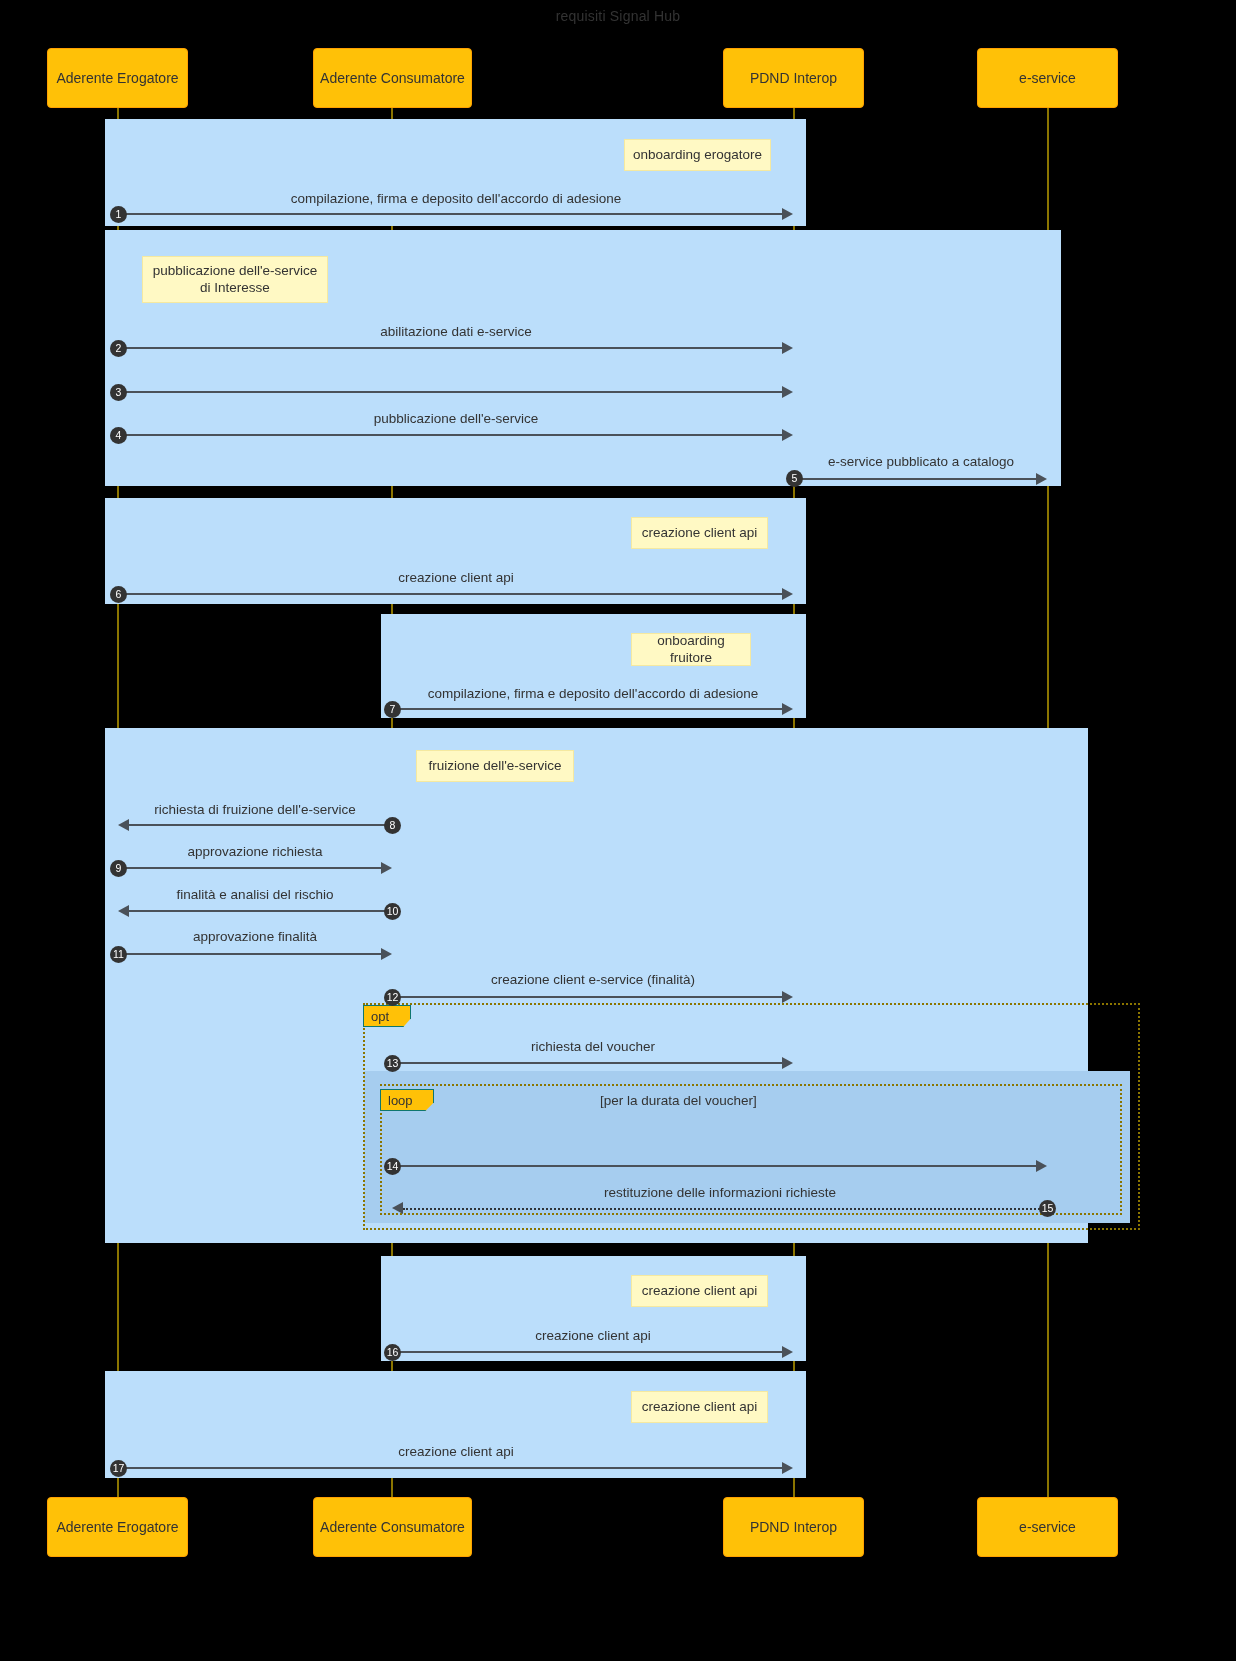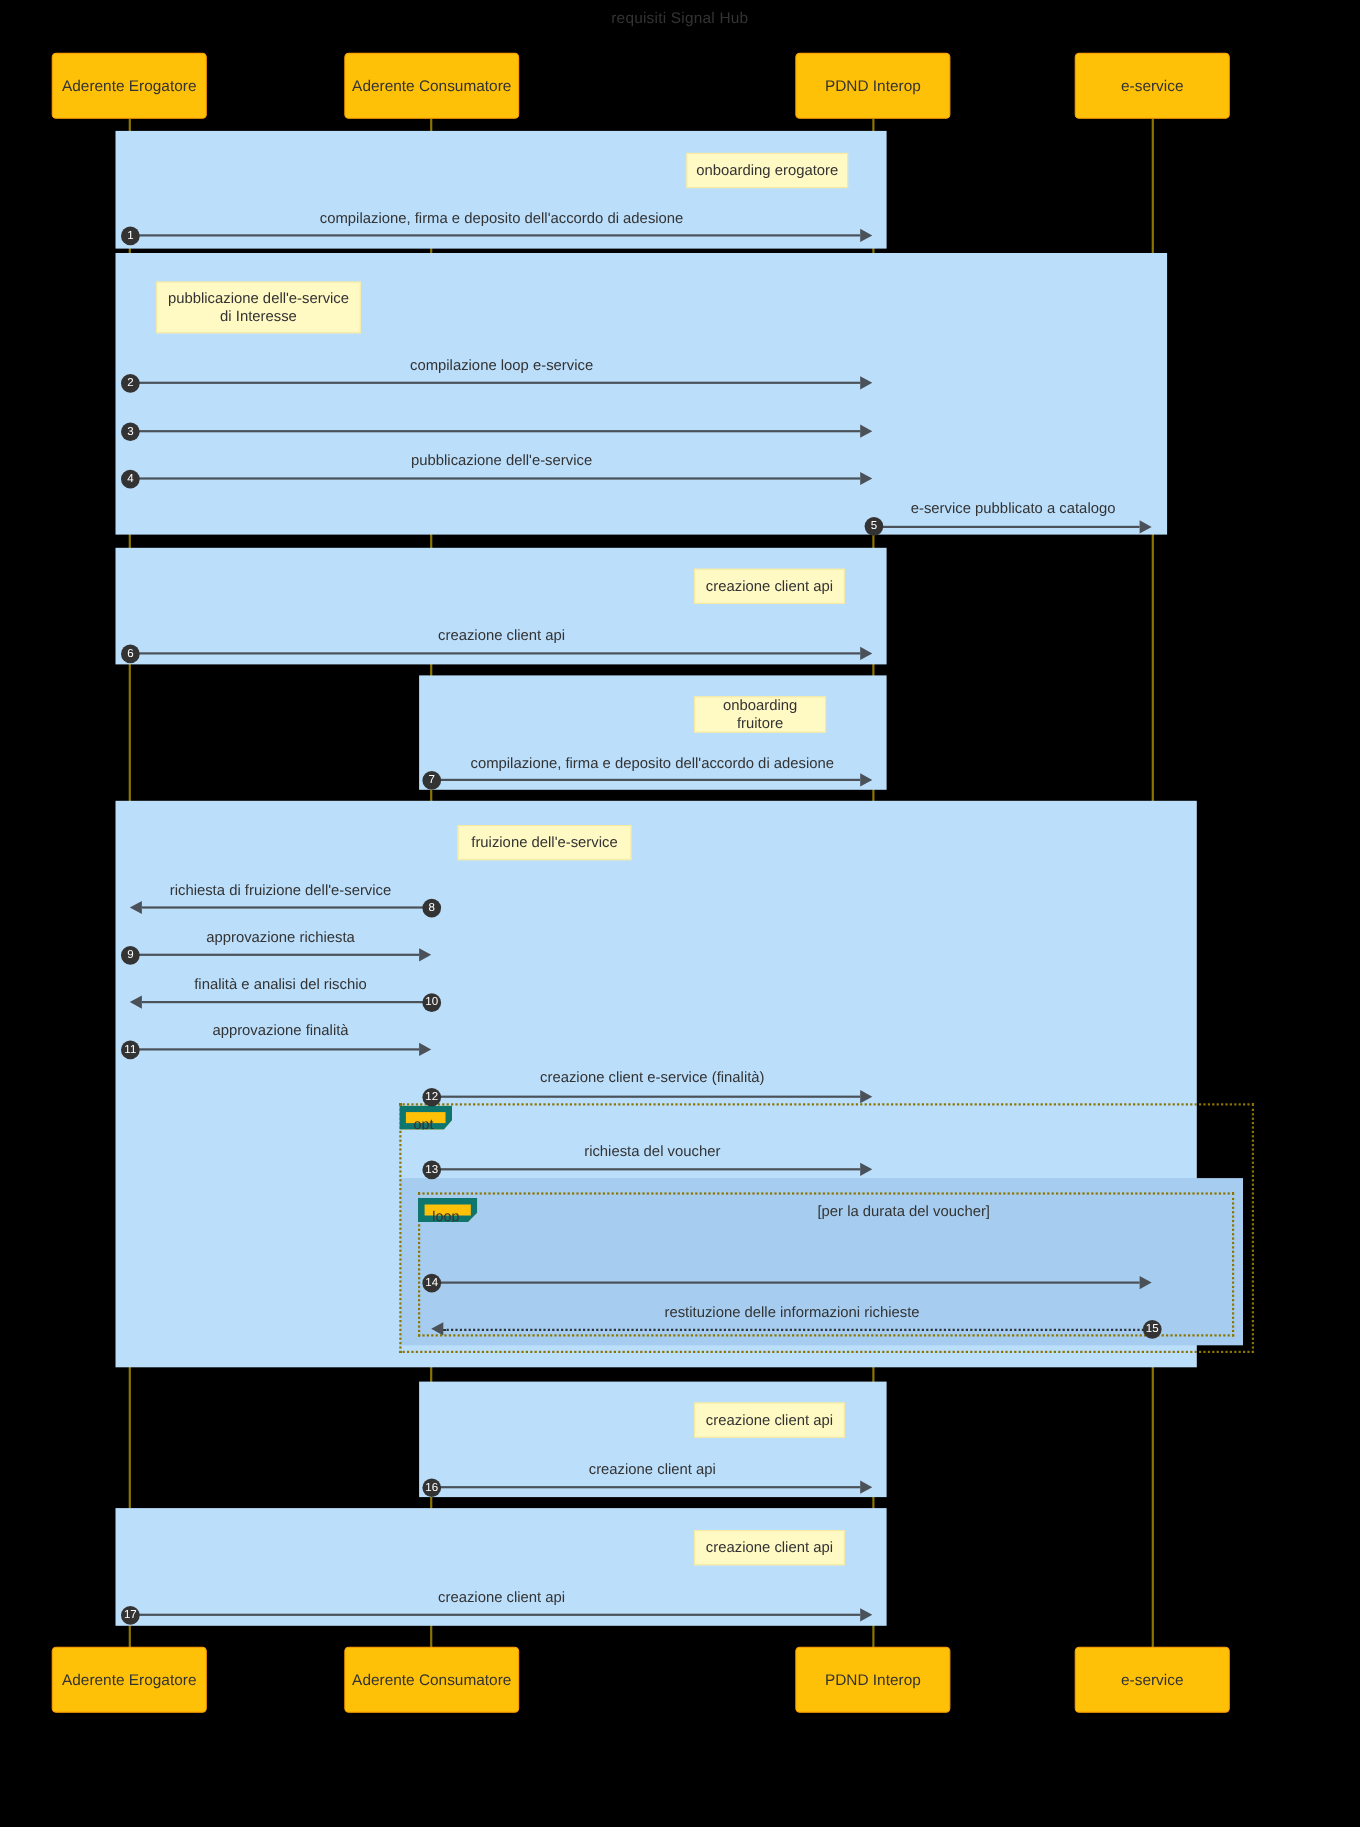--- a/index.html
+++ b/index.html
@@ -64,28 +64,28 @@
     display:flex;align-items:center;justify-content:center;
     line-height:1;font-weight:400;
   }
 
   
   .fragment{
     position:absolute;border:2px dotted #8B7500;box-sizing:border-box;
     background:transparent;
   }
   .frag-tab{
-    position:absolute;background:#FFC107;border:6px solid #0f766e;
+    position:absolute;background:#FFC107;border:1px solid #0f766e;
     font-size:13px;color:#333333;height:22px;line-height:21px;
     padding:0 8px 0 7px;box-sizing:border-box;
     clip-path:polygon(0 0,100% 0,100% 60%,84% 100%,0 100%);
   }
   .frag-cond{
     position:absolute;font-size:13.5px;color:#333333;white-space:nowrap;
-    text-align:right;
+    text-align:left;
   }
 </style>
 </head>
 <body>
 
 <div id="canvas">
 
   <div class="diagram-title">requisiti Signal Hub</div>
 
   <div class="lifeline" style="left:117px; top:108px; height:1390px;"></div>
@@ -164,21 +164,21 @@
     <span>[per la durata del voucher]</span>
   </div>
 
   <div class="msg-label" style="left: 118px; top: 191px; width: 676px; text-align: center;"><span>compilazione, firma e deposito dell'accordo di adesione</span></div>
   <div class="msg-line" style="left:118px; top:213px; width:664px;"></div>
   <div class="arrowhead right" style="left:782px; top:208px;"></div>
   <div class="seq-num" style="left:110px; top:206px;">
       <span>1</span>
     </div>
 
-  <div class="msg-label" style="left: 118px; top: 324px; width: 676px; text-align: center;"><span>compilazione loop e-service</span></div>
+  <div class="msg-label" style="left: 118px; top: 324px; width: 676px; text-align: center;"><span>abilitazione dati e-service</span></div>
   <div class="msg-line" style="left:118px; top:347px; width:664px;"></div>
   <div class="arrowhead right" style="left:782px; top:342px;"></div>
   <div class="seq-num" style="left:110px; top:340px;">
       <span>2</span>
     </div>
 
   <div class="msg-line" style="left:118px; top:391px; width:664px;"></div>
   <div class="arrowhead right" style="left:782px; top:386px;"></div>
   <div class="seq-num" style="left:110px; top:384px;">
       <span>3</span>

